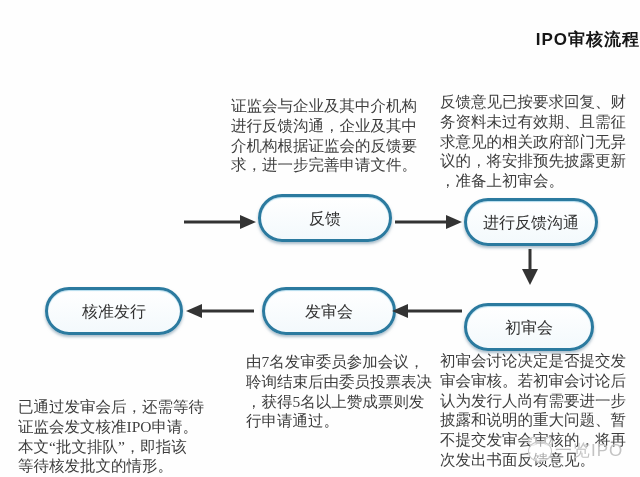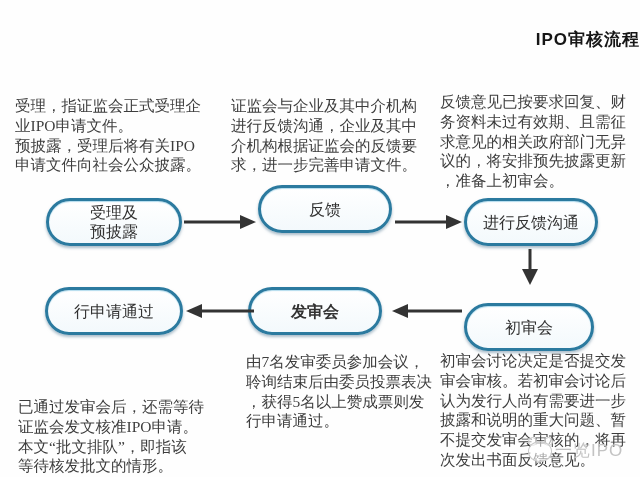--- a/index.html
+++ b/index.html
@@ -27,24 +27,24 @@
   .node {
     position:absolute; height:48px;
     border:3px solid #2b7a9f; border-radius:26px;
     background:linear-gradient(180deg,#ffffff 0%,#f3f9fc 100%);
     box-shadow:0 2px 3px rgba(100,135,158,0.55), inset 0 1px 1px rgba(170,215,235,0.9);
     display:flex; align-items:center; justify-content:center;
     text-align:center; font-size:16px; color:#323232;
     line-height:19px; white-space:pre-line;
   }
   .node-accept   { left:46px;  top:198px; width:136px; }
-  .node-feedback { left:258px; top:185px; width:134px; }
+  .node-feedback { left:258px; top:194px; width:134px; }
   .node-update   { left:464px; top:198px; width:134px; }
   .node-initial  { left:464px; top:280px; width:130px;margin-top:23px; }
-  .node-issuance { left:248px; top:287px; width:134px;font-weight:bold; }
+  .node-issuance { left:262px; top:287px; width:134px; }
   .node-approval { left:45px;  top:287px; width:138px; }
   .arrow { position:absolute; }
   .arrow svg { display:block; }
   .watermark {
     position:absolute; left:527px; top:437px;
     display:flex; align-items:center;
     z-index:5;
   }
   .wm-icon { position:relative; width:27px; height:26px; margin-right:1px; }
   .wm-ear {
@@ -62,42 +62,36 @@
     font-size:17px; color:#c3c3c3; letter-spacing:1px;
   }
 </style>
 </head>
 <body>
 
 <div class="canvas">
 
   <div class="title">IPO审核流程</div>
 
-  <div class="note note-tl">受理，指证监会正式受理企
-业IPO申请文件。
-预披露，受理后将有关IPO
-申请文件向社会公众披露。</div>
   <div class="note note-tm">证监会与企业及其中介机构
 进行反馈沟通，企业及其中
 介机构根据证监会的反馈要
 求，进一步完善申请文件。</div>
   <div class="note note-tr">反馈意见已按要求回复、财
 务资料未过有效期、且需征
 求意见的相关政府部门无异
 议的，将安排预先披露更新
 ，准备上初审会。</div>
 
-  <div class="node node-accept">受理及
-预披露</div>
   <div class="node node-feedback">反馈</div>
   <div class="node node-update">进行反馈沟通</div>
 
   <div class="node node-initial">初审会</div>
   <div class="node node-issuance">发审会</div>
-  <div class="node node-approval">行申请通过</div>
+  <div class="node node-approval">核准发行</div>
 
   <div class="arrow" style="left:184px; top:214px;">
     <svg width="72" height="16" viewBox="0 0 72 16">
       <line x1="0" y1="8" x2="57" y2="8" stroke="#333333" stroke-width="3"></line>
       <polygon points="56,1 72,8 56,15" fill="#333333"></polygon>
     </svg>
   </div>
   <div class="arrow" style="left:395px; top:214px;">
     <svg width="67" height="16" viewBox="0 0 67 16">
       <line x1="0" y1="8" x2="52" y2="8" stroke="#333333" stroke-width="3"></line>

